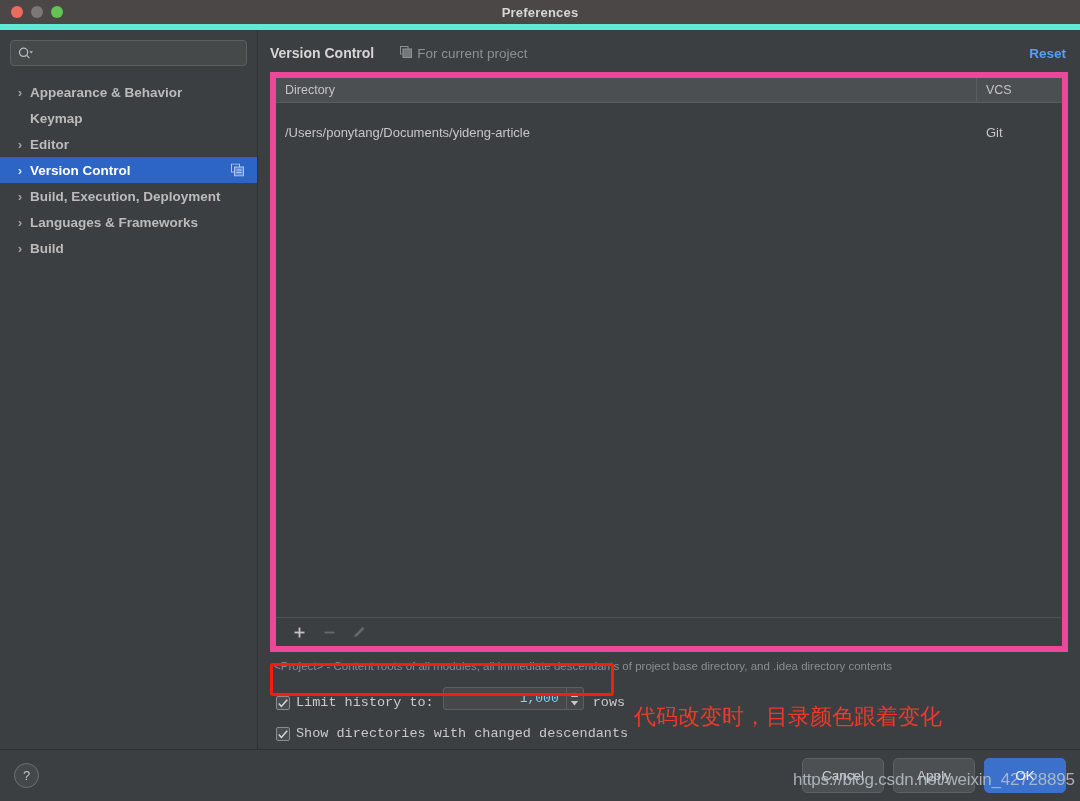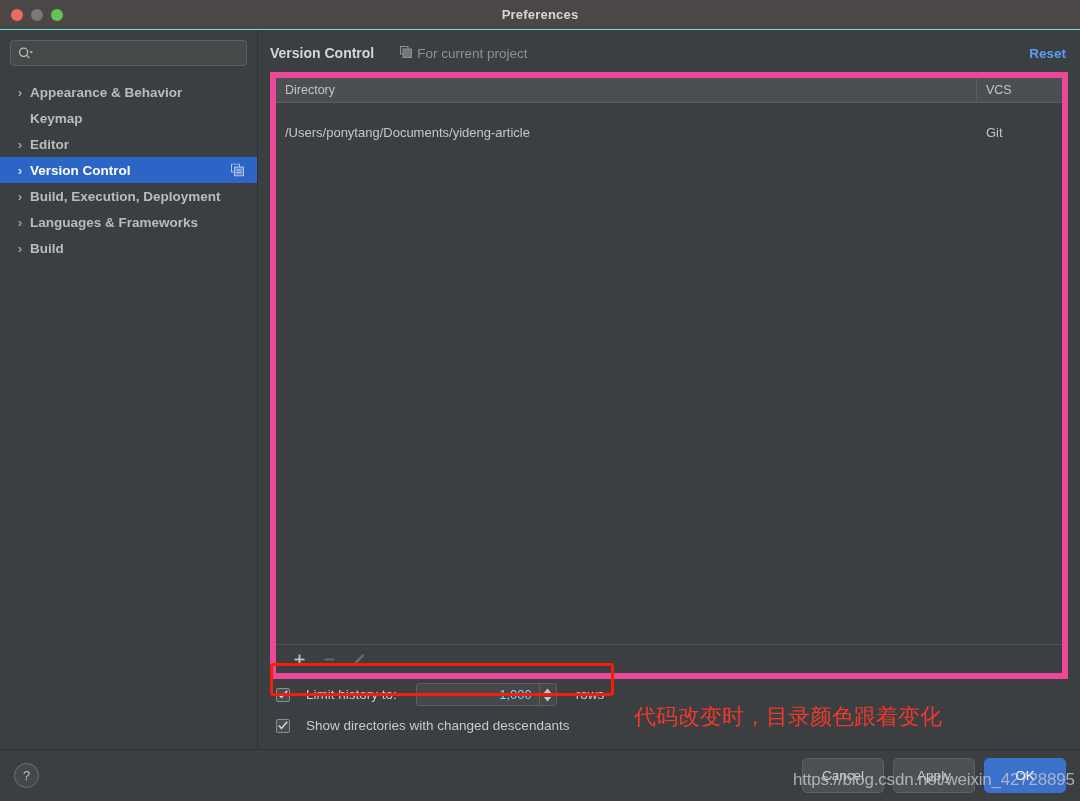--- a/index.html
+++ b/index.html
@@ -19,21 +19,21 @@
   }
 
   
   .titlebar {
     height: 30px;
     background: #4a4746;
     display: flex;
     align-items: center;
     position: relative;
     flex: 0 0 30px;
-    border-bottom: 1px solid #5eead4;
+    border-bottom: 6px solid #5eead4;
   }
   .traffic {
     display: flex; gap: 8px;
     padding-left: 11px;
     align-items: center;
   }
   .dot { width: 12px; height: 12px; border-radius: 50%; display: block; }
   .dot.red { background: #ed6a5f; }
   .dot.yellow { background: #7b7878; }
   .dot.green { background: #61c454; }
@@ -209,23 +209,24 @@
   
   .hint-line {
     font-size: 11.5px;
     color: #8a8d8f;
     padding: 8px 2px 7px 4px;
     white-space: nowrap;
   }
   .form-rows { padding-left: 6px; padding-bottom: 8px; position: relative; }
   .form-row {
     display: flex;
-    align-items: center;
+    align-items: flex-end;
     height: 31px;
-    gap: 16px;
+    gap: 6px;
+    font-family: Liberation Mono, monospace;
   }
   .cb {
     width: 14px; height: 14px;
     flex: 0 0 14px;
     border: 1px solid #8a8d8f;
     border-radius: 2px;
     background: #4a4d4f;
     display: flex; align-items: center; justify-content: center;
     cursor: pointer;
   }
@@ -446,20 +447,21 @@
           </div>
           <div class="tb-btn disabled">
             <svg width="14" height="14" viewBox="0 0 14 14">
               <path d="M2 12 L3.2 9.4 L9.6 3 L11.4 4.8 L5 11.2 Z" fill="#9a9d9f"></path>
               <path d="M10.2 2.4 L11.9 4.1" stroke="#9a9d9f" stroke-width="1.6"></path>
             </svg>
           </div>
         </div>
       </div>
 
+      <div class="hint-line">&lt;Project&gt; - Content roots of all modules, all immediate descendants of project base directory, and .idea directory contents</div>
 
       <div class="form-rows">
 
         <div class="form-row">
           <div class="cb">
             <svg class="tick" width="10" height="9" viewBox="0 0 10 9">
               <polyline points="0.8,4.4 3.4,7.4 9.2,0.8" fill="none" stroke="#d8d8d8" stroke-width="1.5"></polyline>
             </svg>
           </div>
           <span class="cb-label">Limit history to:</span>

